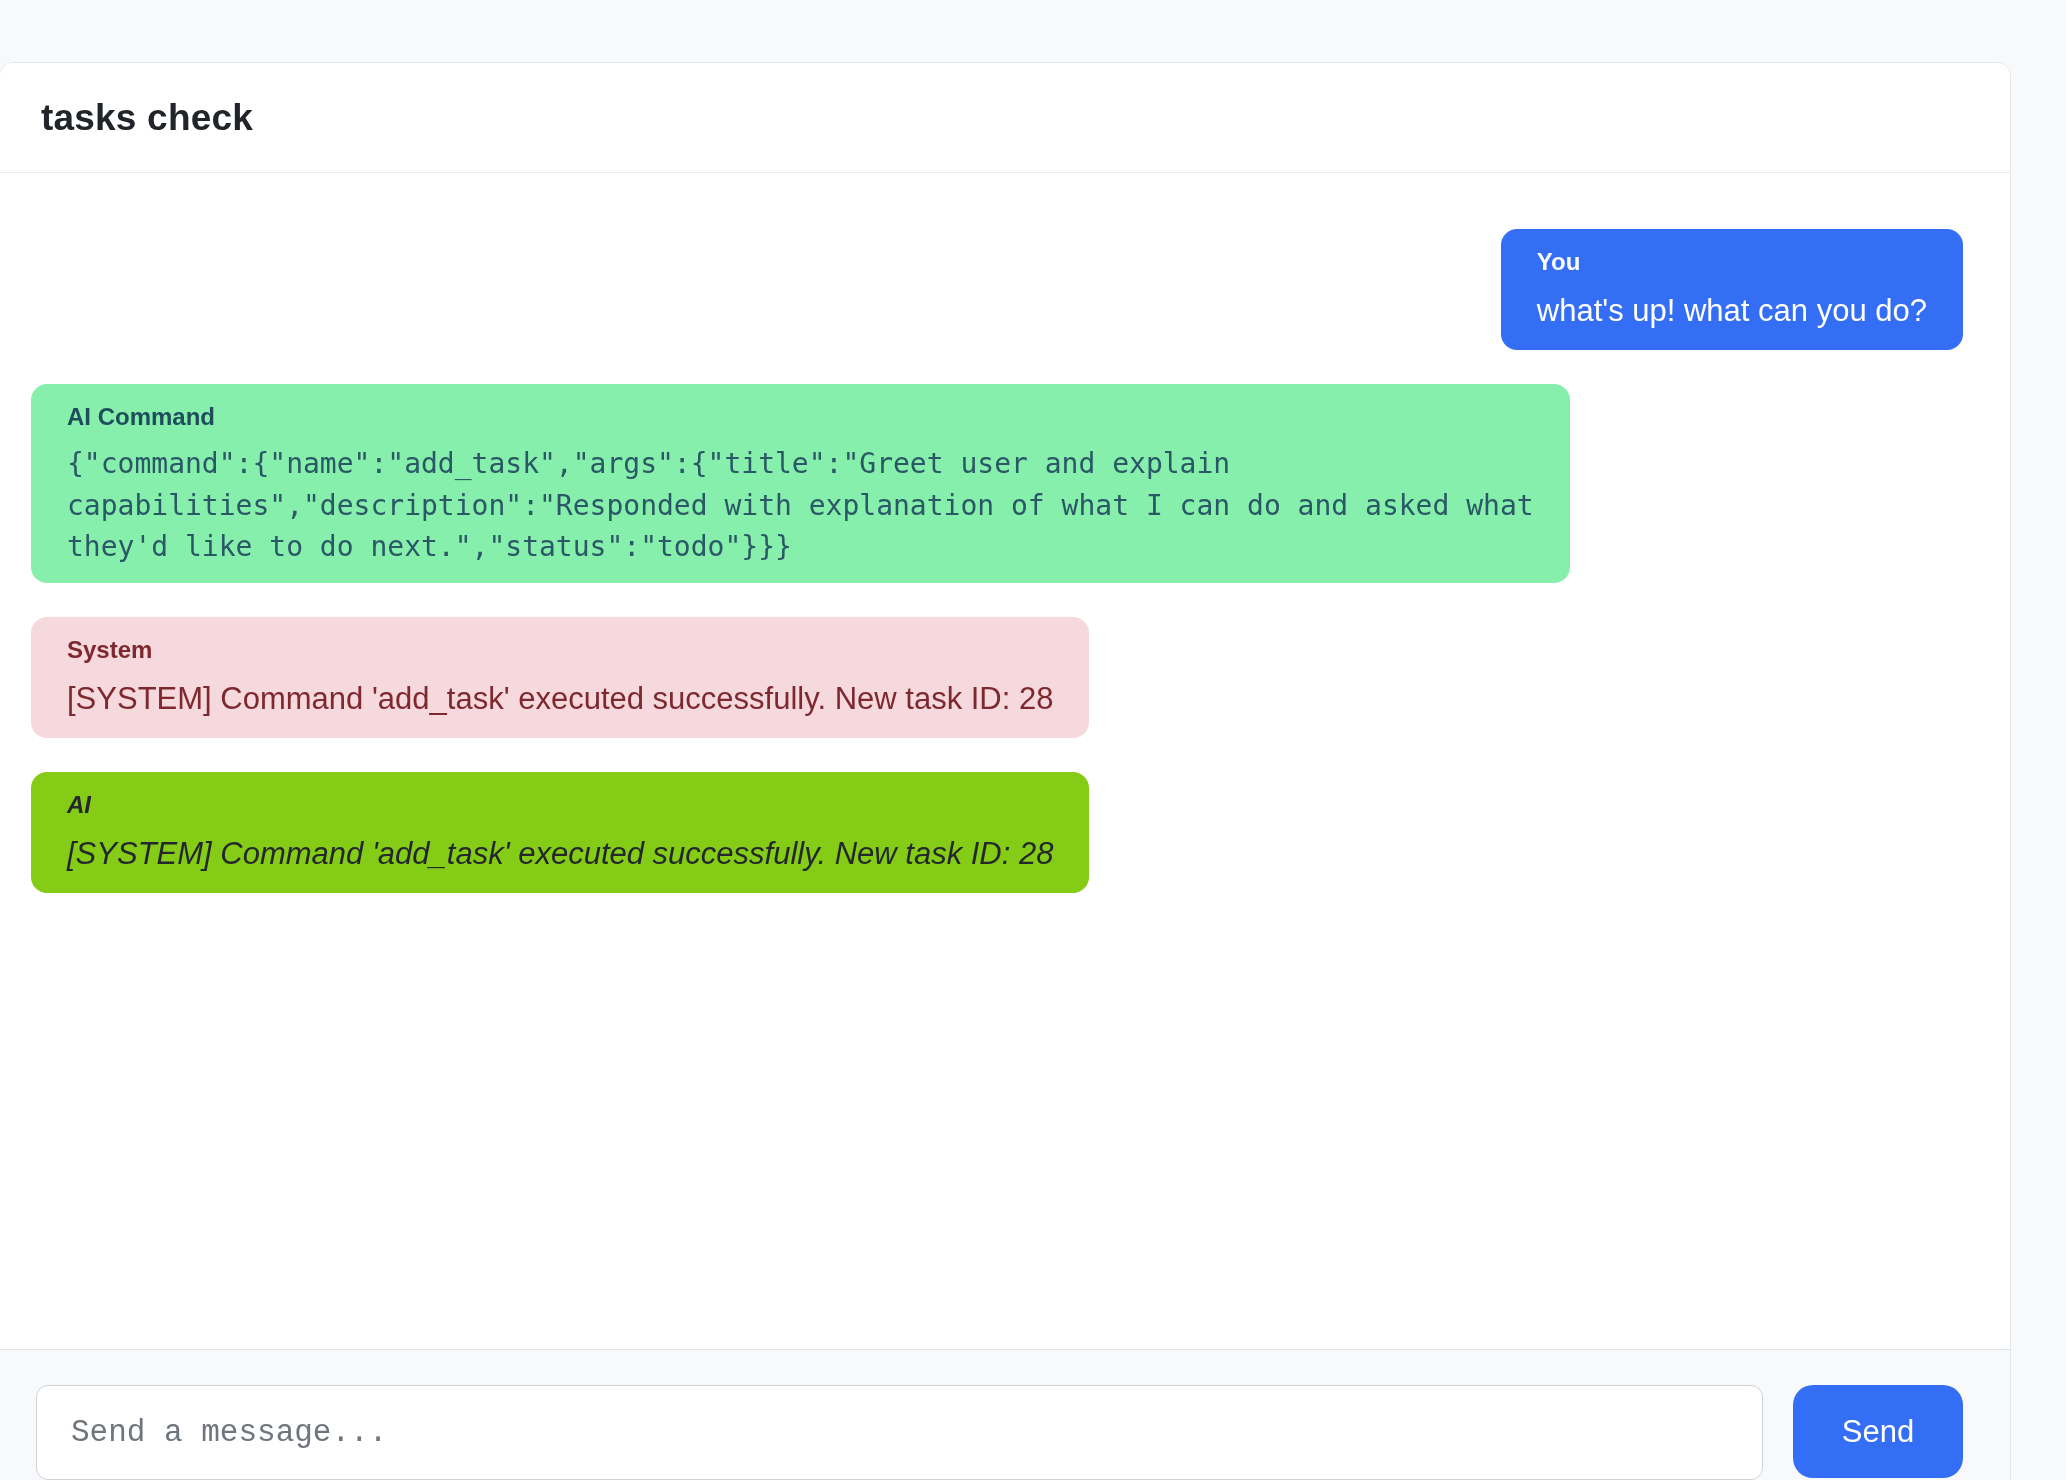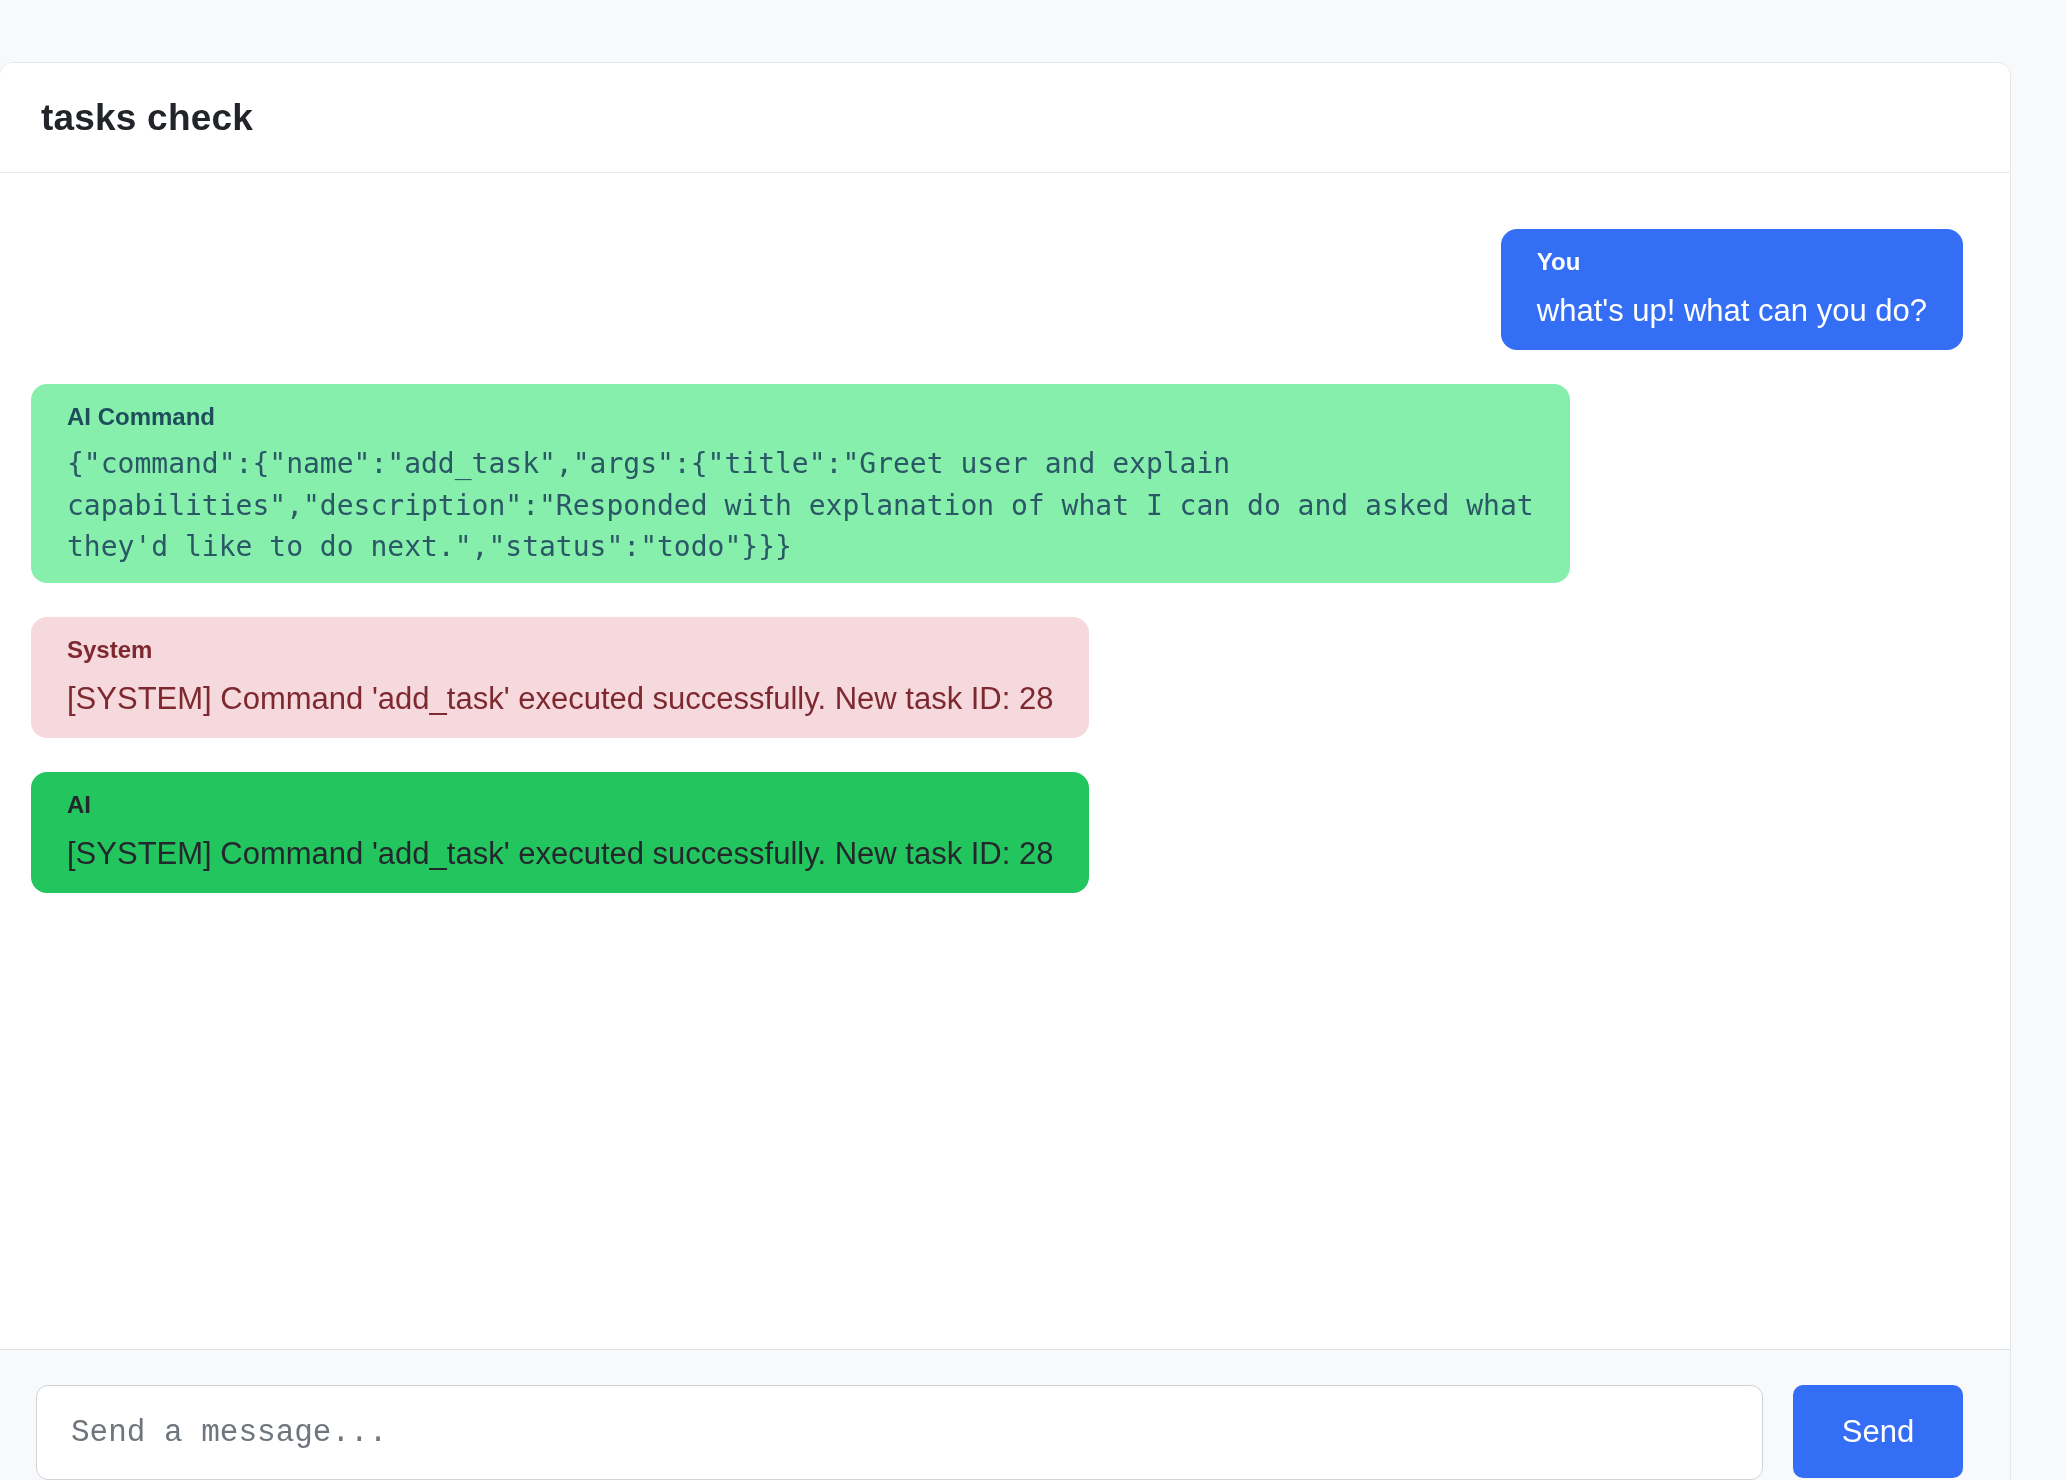--- a/index.html
+++ b/index.html
@@ -75,22 +75,23 @@
     font-size: 28px;
     line-height: 1.48;
     white-space: pre-wrap;
     word-break: break-word;
   }
   .bubble--system {
     background: #f5d9dc;
     color: #7e2830;
   }
   .bubble--ai {
-    background: #22c55e;
+    background: #84cc16;
     color: #24282d;
+    font-style: italic;
   }
   .composer {
     flex: 1;
     background: #f8f9fa;
     border-top: 1px solid #dee2e6;
     padding: 35px 47px 20px 36px;
     display: flex;
     align-items: flex-start;
     gap: 30px;
   }
@@ -106,21 +107,21 @@
     color: #212529;
     outline: none;
   }
   .message-input::placeholder { color: #6f757c; opacity: 1; }
   .send-button {
     width: 170px;
     height: 93px;
     background: #346ef4;
     color: #ffffff;
     border: none;
-    border-radius: 10px;
+    border-radius: 20px;
     font-family: "Liberation Sans", sans-serif;
     font-size: 31px;
     cursor: pointer;
   }
 </style>
 </head>
 <body>
 
 <div class="chat-card">
 

